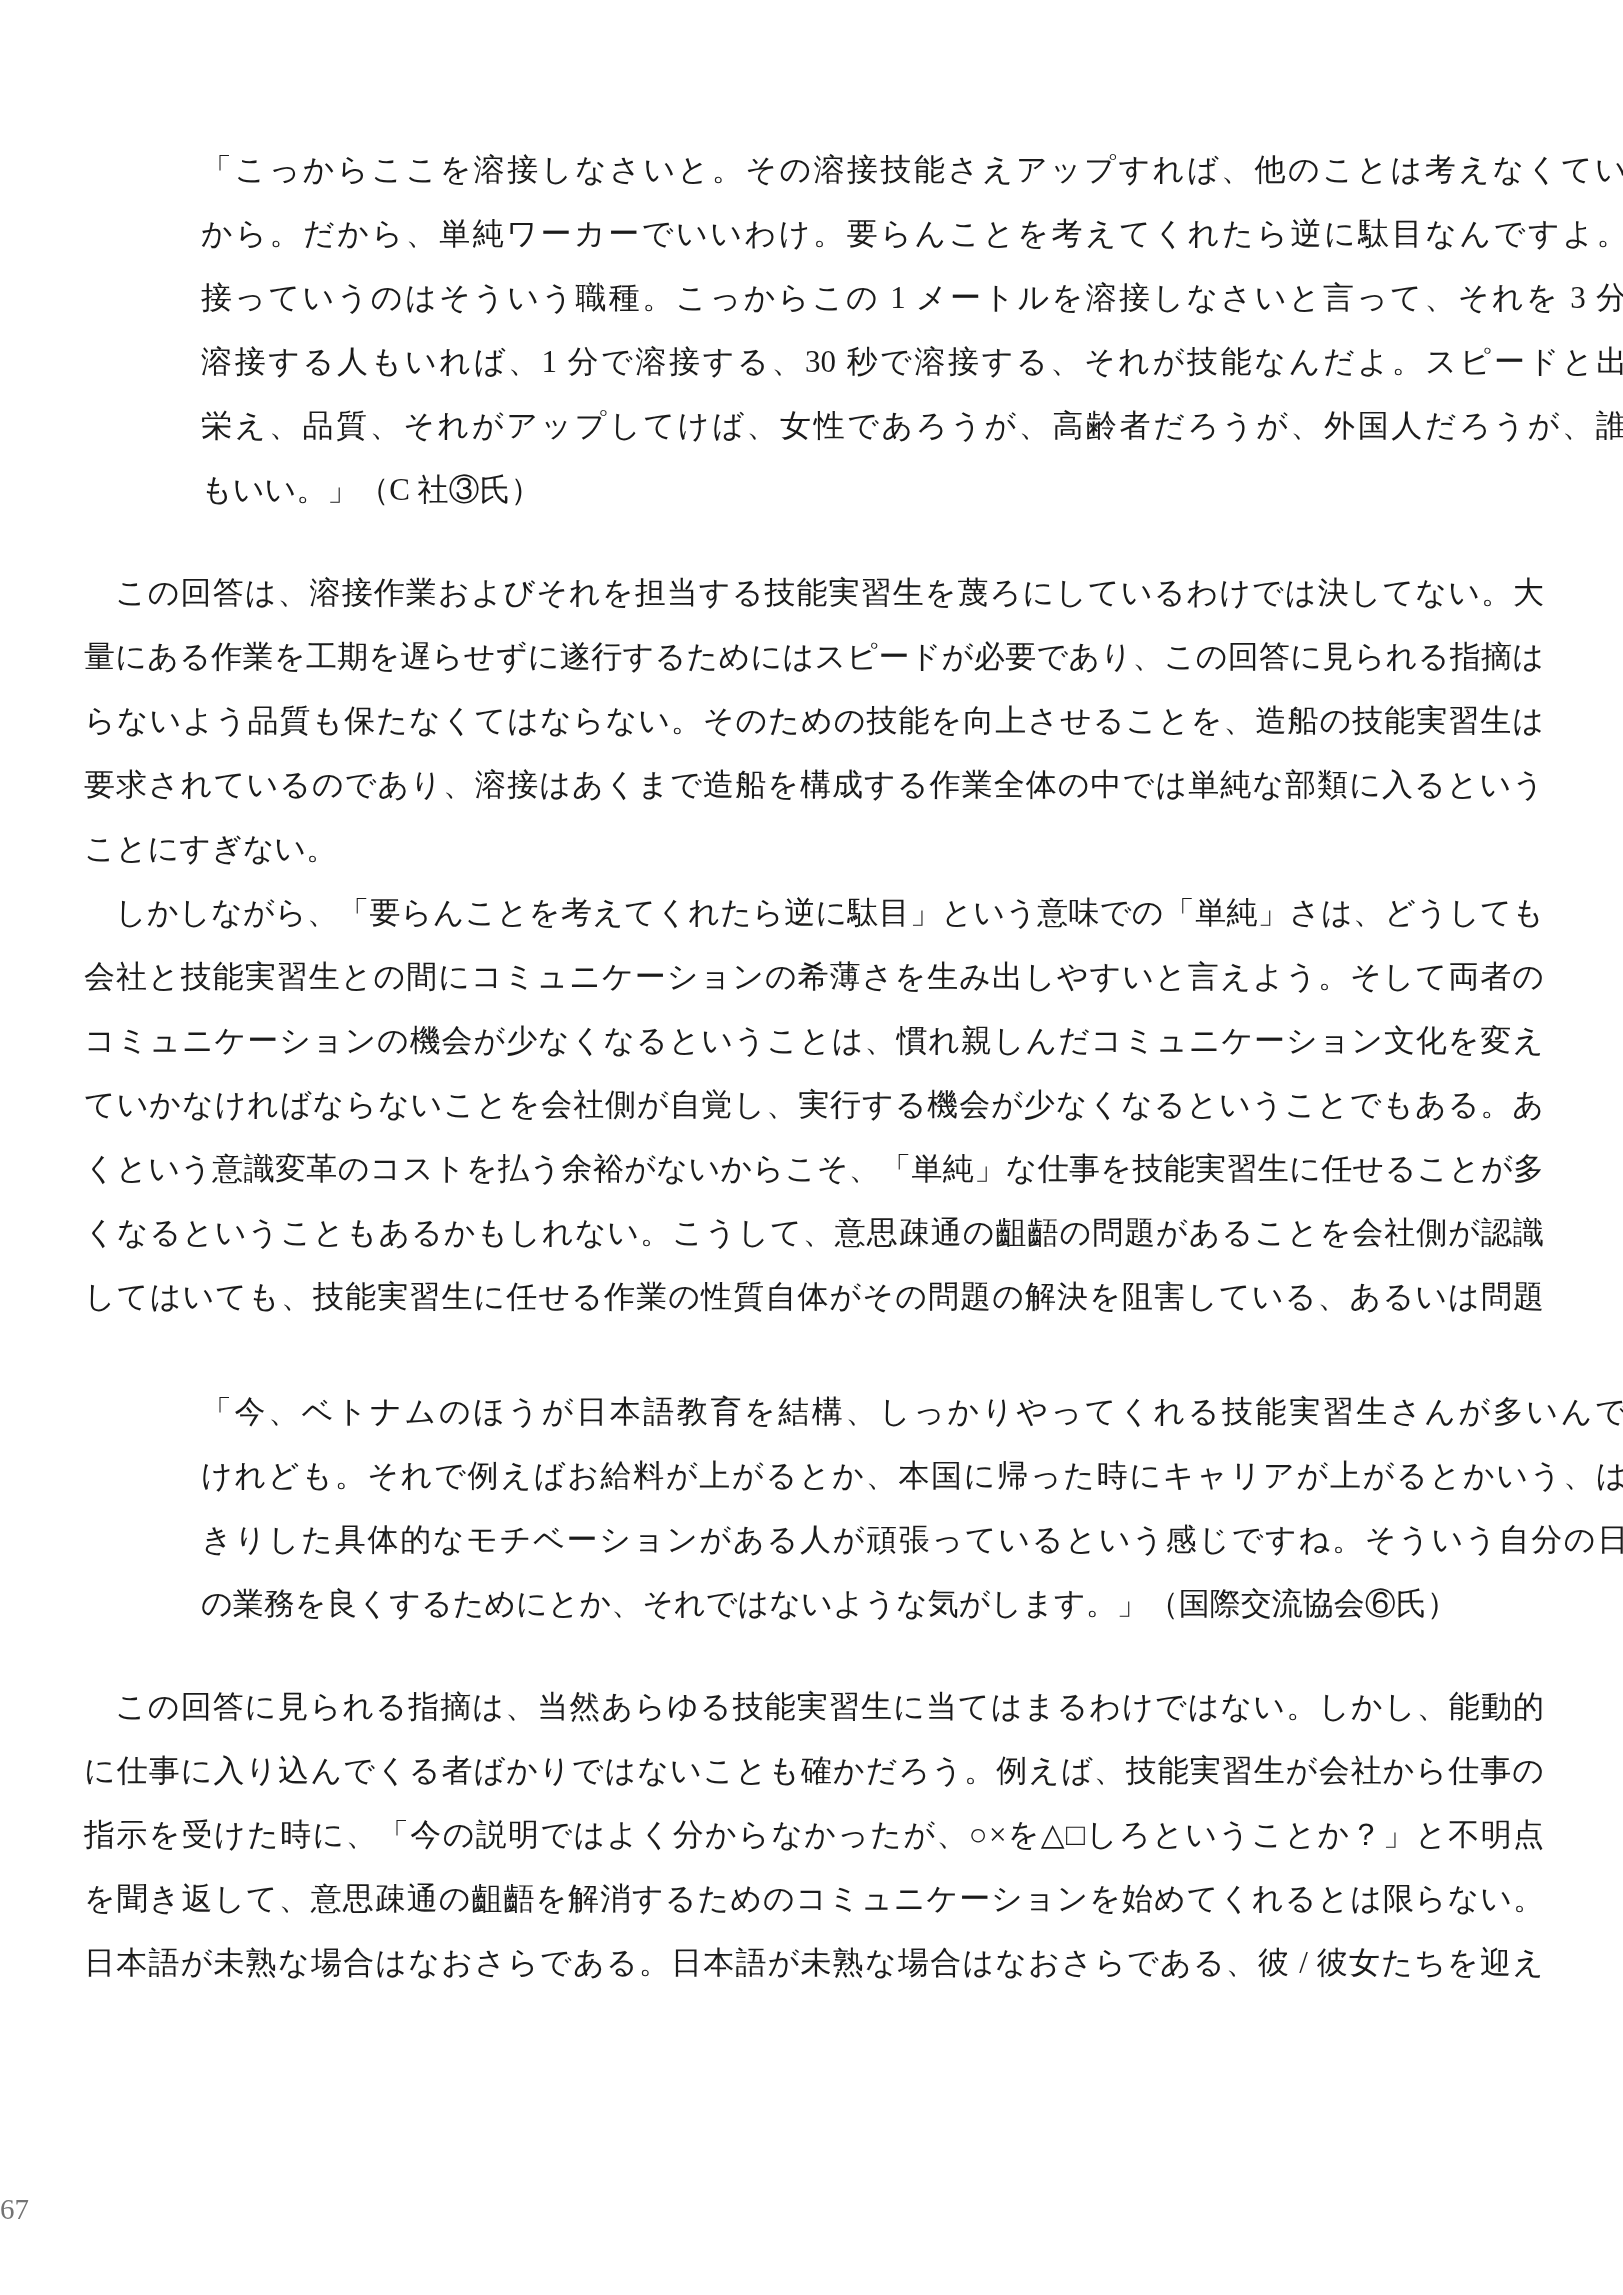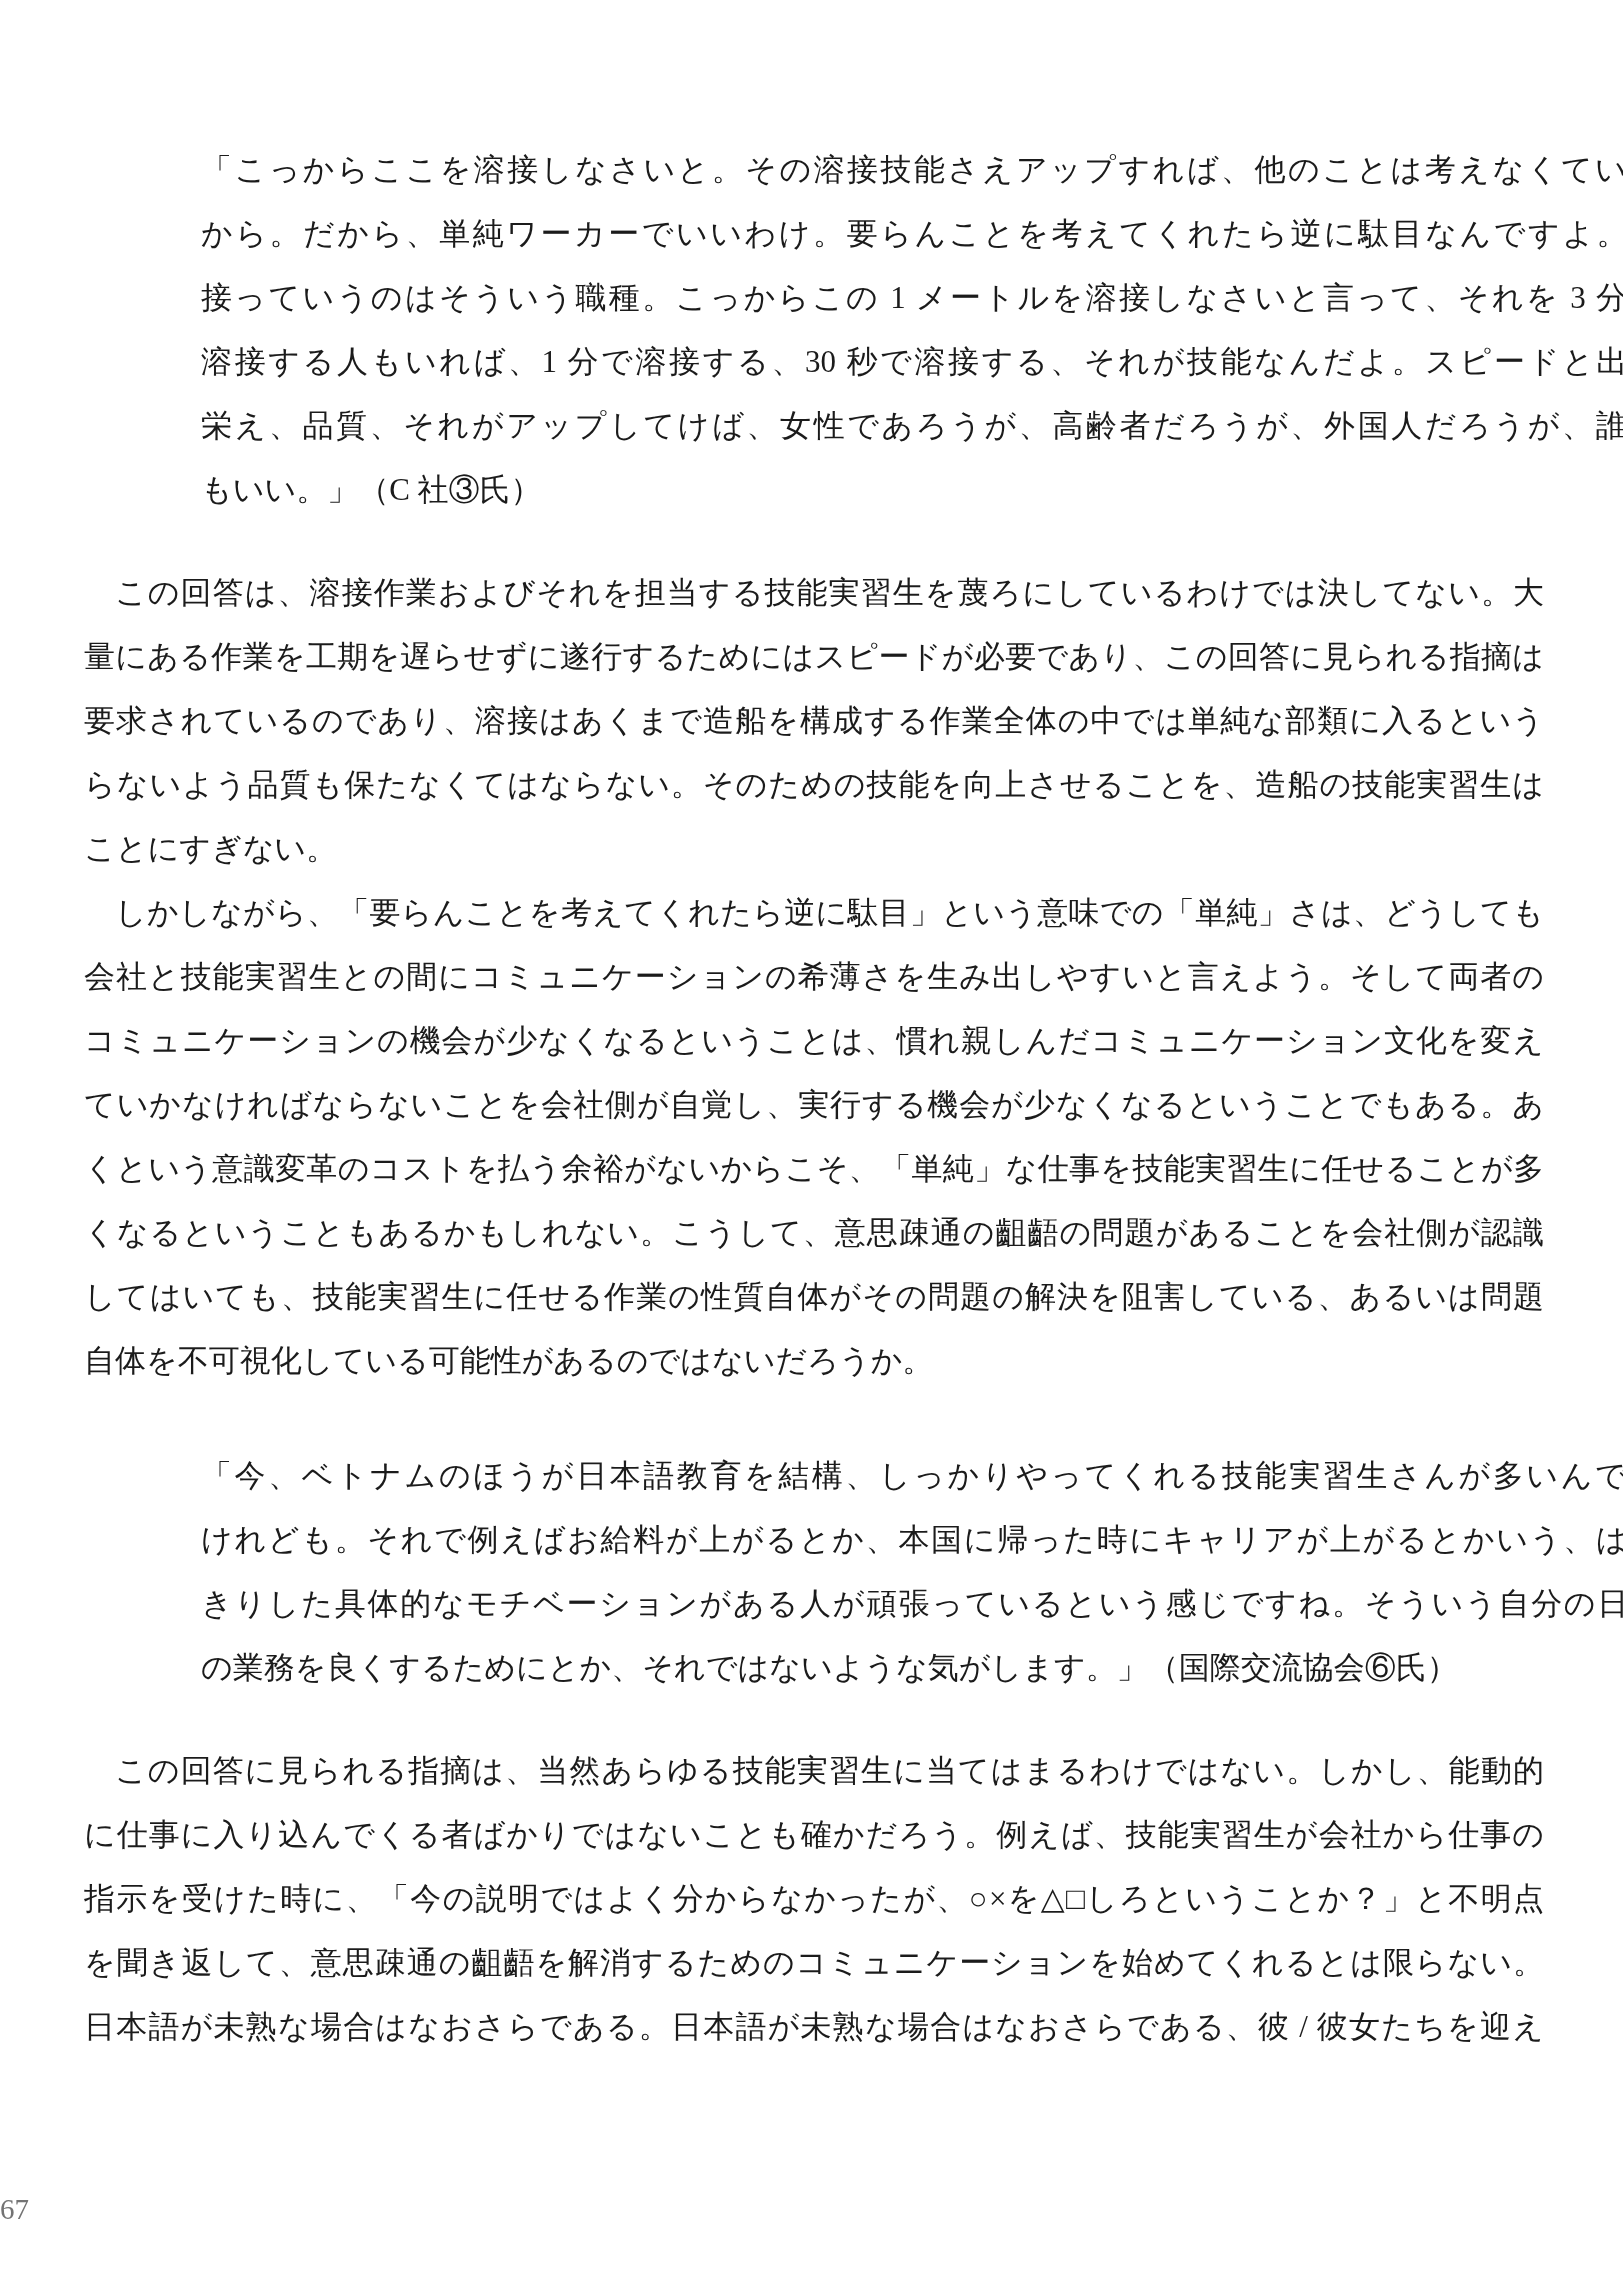--- a/index.html
+++ b/index.html
@@ -57,33 +57,32 @@
         <div class="line fill">「こっからここを溶接しなさいと。その溶接技能さえアップすれば、他のことは考えなくていい</div>
         <div class="line fill">から。だから、単純ワーカーでいいわけ。要らんことを考えてくれたら逆に駄目なんですよ。溶</div>
         <div class="line fill">接っていうのはそういう職種。こっからこの 1 メートルを溶接しなさいと言って、それを 3 分で</div>
         <div class="line fill">溶接する人もいれば、1 分で溶接する、30 秒で溶接する、それが技能なんだよ。スピードと出来</div>
         <div class="line fill">栄え、品質、それがアップしてけば、女性であろうが、高齢者だろうが、外国人だろうが、誰で</div>
         <div class="line">もいい。」（C 社③氏）</div>
       </div>
       <div class="block paragraph">
         <div class="line fill indent">この回答は、溶接作業およびそれを担当する技能実習生を蔑ろにしているわけでは決してない。大</div>
         <div class="line fill">量にある作業を工期を遅らせずに遂行するためにはスピードが必要であり、この回答に見られる指摘は</div>
+        <div class="line fill">らないよう品質も保たなくてはならない。そのための技能を向上させることを、造船の技能実習生は</div>
         <div class="line fill">要求されているのであり、溶接はあくまで造船を構成する作業全体の中では単純な部類に入るという</div>
-        <div class="line fill">らないよう品質も保たなくてはならない。そのための技能を向上させることを、造船の技能実習生は</div>
         <div class="line">ことにすぎない。</div>
       </div>
       <div class="block paragraph">
         <div class="line fill indent">しかしながら、「要らんことを考えてくれたら逆に駄目」という意味での「単純」さは、どうしても</div>
         <div class="line fill">会社と技能実習生との間にコミュニケーションの希薄さを生み出しやすいと言えよう。そして両者の</div>
         <div class="line fill">コミュニケーションの機会が少なくなるということは、慣れ親しんだコミュニケーション文化を変え</div>
         <div class="line fill">ていかなければならないことを会社側が自覚し、実行する機会が少なくなるということでもある。あ</div>
         <div class="line fill">くという意識変革のコストを払う余裕がないからこそ、「単純」な仕事を技能実習生に任せることが多</div>
         <div class="line fill">くなるということもあるかもしれない。こうして、意思疎通の齟齬の問題があることを会社側が認識</div>
         <div class="line fill">してはいても、技能実習生に任せる作業の性質自体がその問題の解決を阻害している、あるいは問題</div>
-        <div class="line">自体を不可視化している可能性があるのではないだろうか。</div>
       </div>
       <div class="block quote">
         <div class="line fill">「今、ベトナムのほうが日本語教育を結構、しっかりやってくれる技能実習生さんが多いんです</div>
         <div class="line fill">けれども。それで例えばお給料が上がるとか、本国に帰った時にキャリアが上がるとかいう、はっ</div>
         <div class="line fill">きりした具体的なモチベーションがある人が頑張っているという感じですね。そういう自分の日々</div>
         <div class="line">の業務を良くするためにとか、それではないような気がします。」（国際交流協会⑥氏）</div>
       </div>
       <div class="block paragraph">
         <div class="line fill indent">この回答に見られる指摘は、当然あらゆる技能実習生に当てはまるわけではない。しかし、能動的</div>
         <div class="line fill">に仕事に入り込んでくる者ばかりではないことも確かだろう。例えば、技能実習生が会社から仕事の</div>

